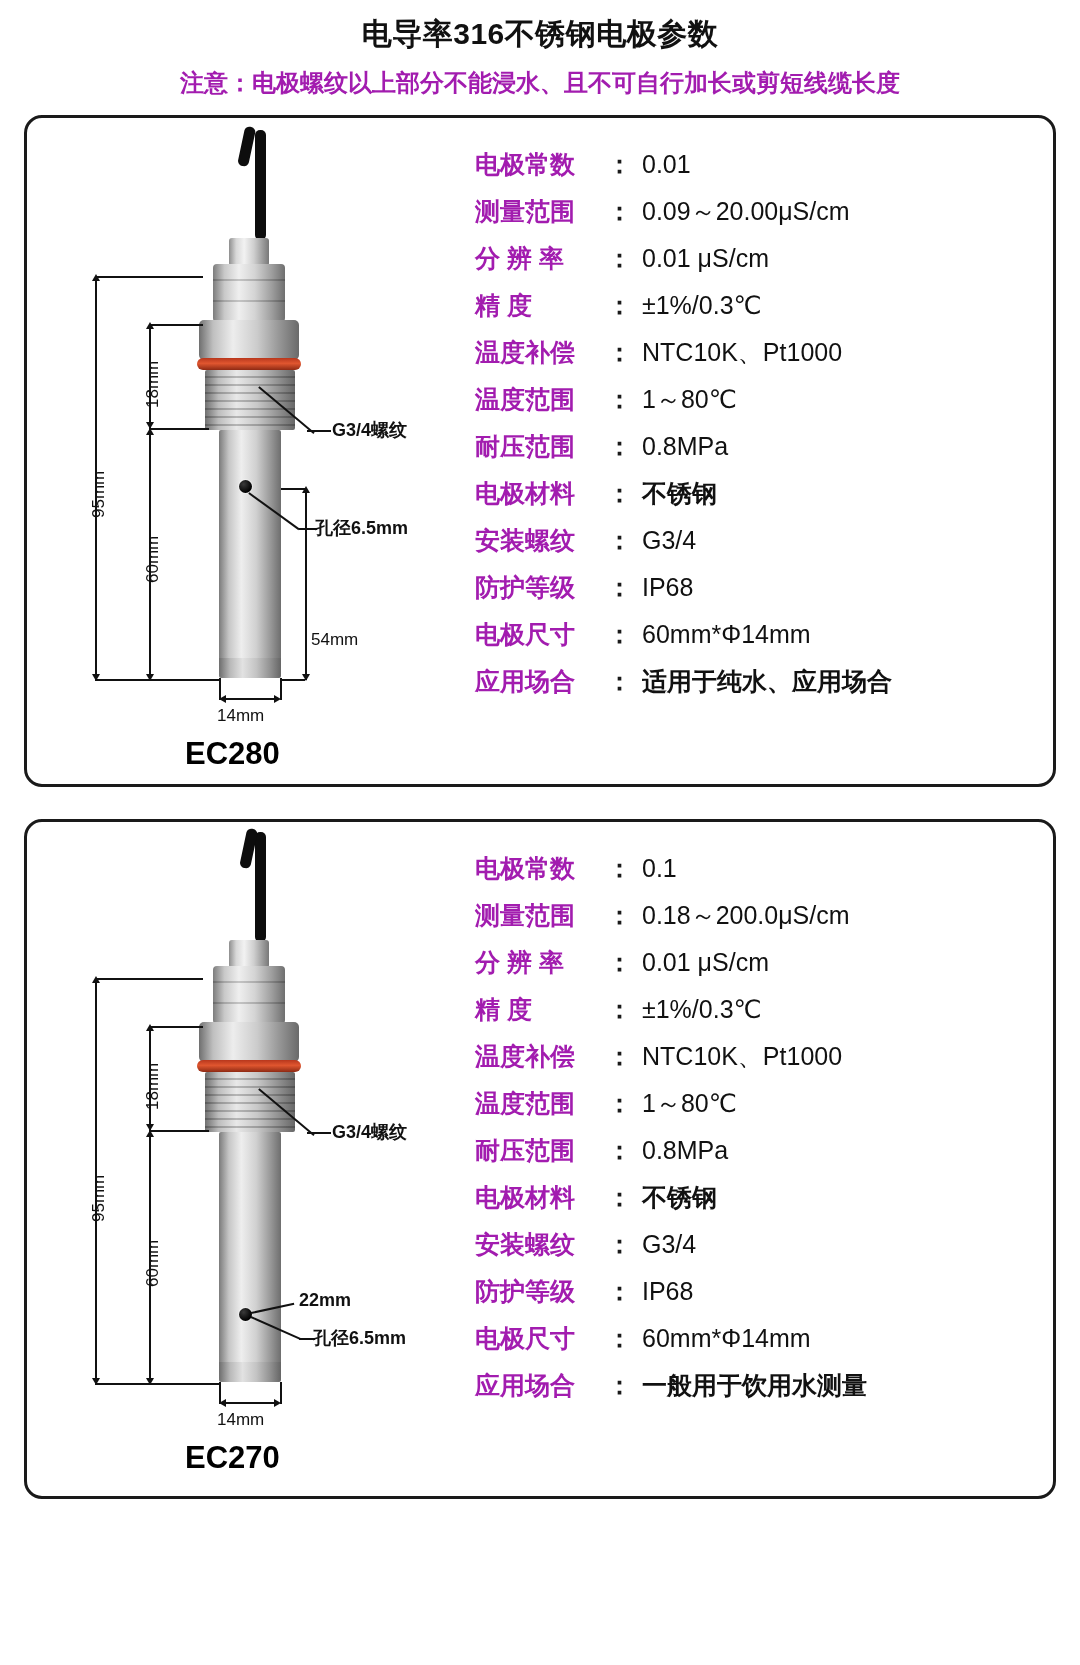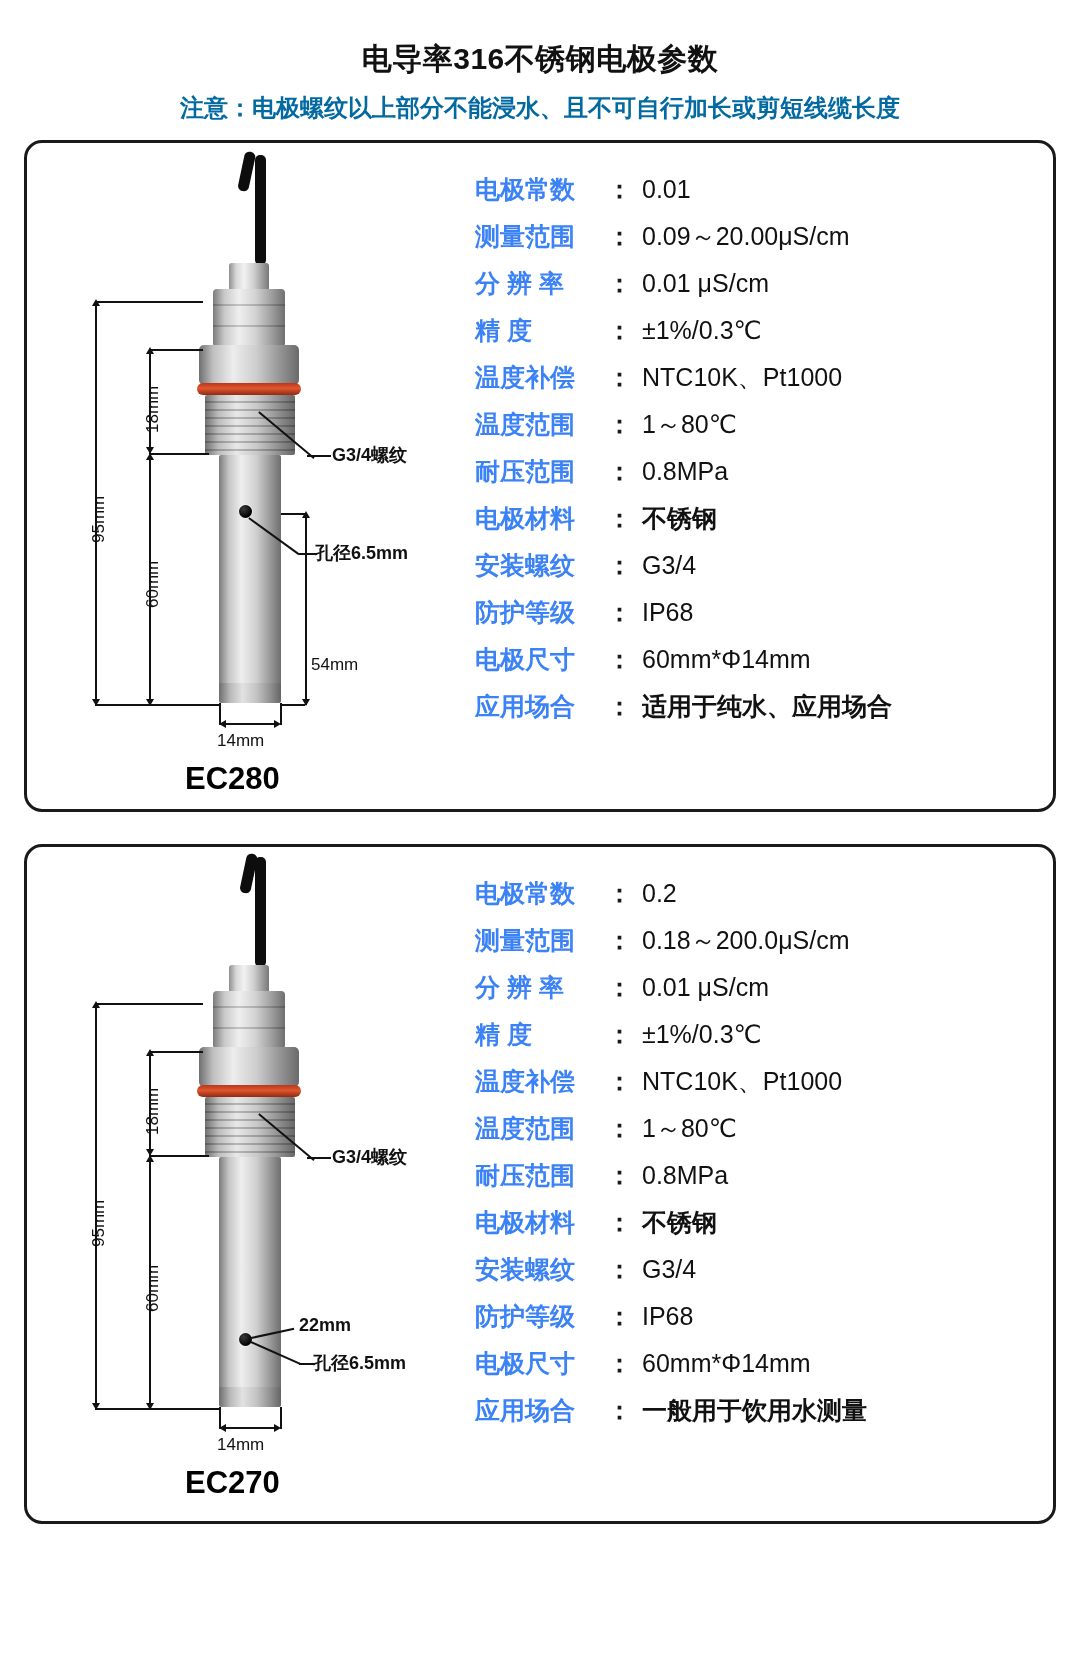--- a/index.html
+++ b/index.html
@@ -16,33 +16,33 @@
   }
   .page {
     width: 1080px;
     height: 1665px;
     position: relative;
     box-sizing: border-box;
     padding: 0 24px;
   }
   .header {
     text-align: center;
-    padding-top: 39px;
+    padding-top: 14px;
   }
   .header .title {
     font-size: 30px;
     font-weight: bold;
     letter-spacing: 0.5px;
     color: #111;
   }
   .header .note {
     font-size: 24px;
     font-weight: bold;
     margin-top: 12px;
-    color: #0369a1;
+    color: #a21caf;
   }
   .card {
     position: relative;
     border: 3px solid #1a1a1a;
     border-radius: 18px;
     box-sizing: border-box;
     margin: 0 auto;
     width: 1032px;
     background: #fff;
   }
@@ -70,21 +70,21 @@
     align-items: baseline;
     font-size: 25px;
     line-height: 1;
     margin-bottom: 22px;
     white-space: nowrap;
   }
   .spec-label {
     width: 132px;
     flex: 0 0 132px;
     font-weight: bold;
-    color: #3b82f6;
+    color: #a21caf;
     display: flex;
     justify-content: space-between;
   }
   .spec-label span.lbl-text { letter-spacing: 0px; }
   .spec-colon {
     flex: 0 0 14px;
     font-weight: bold;
     margin-right: 10px;
   }
   .spec-value {
@@ -463,21 +463,21 @@
 
         <div class="model-name" style="left:158px; top:618px;">EC270</div>
       </div>
 
       <div class="spec-col">
         <div class="spec-row">
           <div class="spec-label">
               <span class="lbl-text">电极常数</span>
             </div>
           <div class="spec-colon">：</div>
-          <div class="spec-value">0.2</div>
+          <div class="spec-value">0.1</div>
         </div>
         <div class="spec-row">
           <div class="spec-label">
               <span class="lbl-text">测量范围</span>
             </div>
           <div class="spec-colon">：</div>
           <div class="spec-value">0.18～200.0μS/cm</div>
         </div>
         <div class="spec-row">
           <div class="spec-label">

